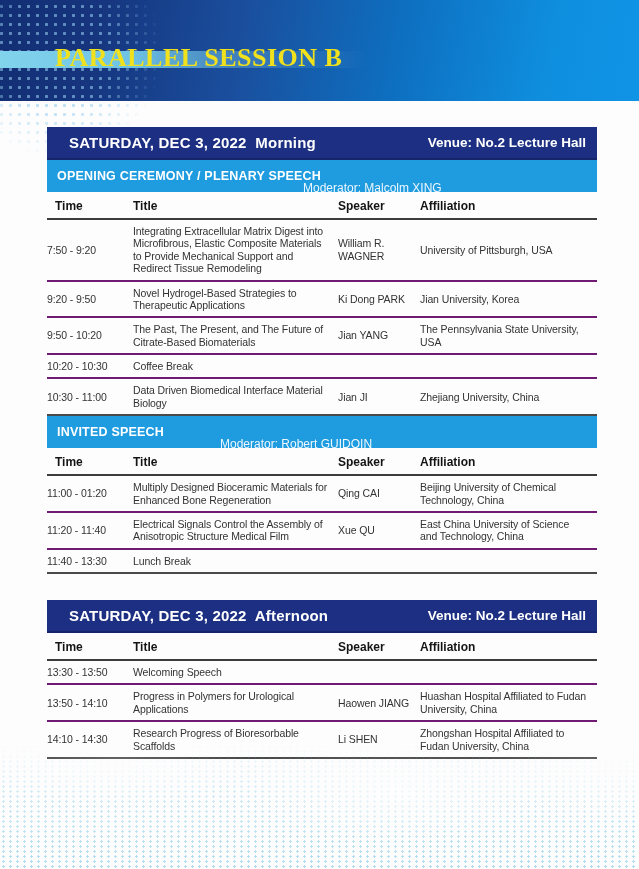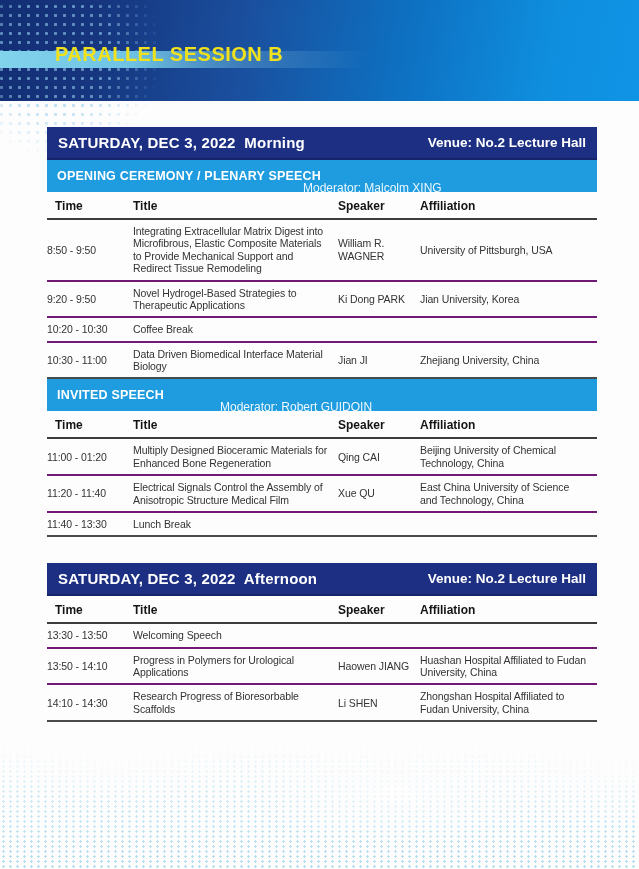--- a/index.html
+++ b/index.html
@@ -10,30 +10,30 @@
   .banner{position:absolute;top:0;left:0;width:639px;height:101px;
     background:linear-gradient(100deg,#122e74 0%,#16357e 15%,#1a4f9e 38%,#0e6fc0 62%,#0f8ede 85%,#1094e6 100%);}
   .banner-stripe{position:absolute;top:51px;left:0;width:470px;height:17px;
     background:linear-gradient(90deg,#82d3ec 0%,#6ec3e4 28%,rgba(100,175,220,.45) 52%,rgba(100,175,220,0) 78%);}
   .globe-dots{position:absolute;left:-48px;top:-52px;width:210px;height:210px;border-radius:50%;
     background-image:radial-gradient(rgba(150,205,240,.75) 1.4px,rgba(150,205,240,0) 1.5px);
     background-size:9px 9px;
     -webkit-mask-image:radial-gradient(circle,#000 38%,rgba(0,0,0,.35) 60%,transparent 72%);
     mask-image:radial-gradient(circle,#000 38%,rgba(0,0,0,.35) 60%,transparent 72%);
     opacity:.8;}
-  .banner-title{position:absolute;top:43px;left:55px;font-size:20px;font-weight:bold;
-    color:#f0e11c;letter-spacing:.5px;white-space:pre;}
+  .banner-title{position:absolute;top:43px;left:55px;font-size:26px;font-weight:bold;
+    color:#f0e11c;letter-spacing:.5px;white-space:pre;font-family:Liberation Serif, serif;}
 
   
   .content{position:absolute;top:127px;left:47px;width:550px;}
   .session{margin-bottom:26px;}
   .session-header{display:flex;justify-content:space-between;align-items:center;height:33px;
     background:#1c2f82;color:#ffffff;padding:0 11px;box-sizing:border-box;
     border-bottom:2px solid #15246b;}
-  .session-title{font-size:15px;font-weight:bold;white-space:pre;letter-spacing:.2px;}
+  .session-title{font-size:15px;font-weight:bold;white-space:pre;letter-spacing:.2px;margin-left:11px;}
   .session-venue{font-size:13.5px;font-weight:600;}
   .band{position:relative;height:23px;background:#1f9ce0;color:#ffffff;
     display:flex;align-items:center;padding:16px 10px;box-sizing:border-box;}
   .band-label{font-size:12.5px;font-weight:bold;letter-spacing:.2px;white-space:nowrap;}
   .band-moderator{position:absolute;top:16px;height:23px;display:flex;align-items:center;
     font-size:12px;color:rgba(255,255,255,.92);white-space:nowrap;}
   .s0 .sec0 .band-moderator{left:256px;}
   .s0 .sec1 .band-moderator{left:173px;}
   .s1 .sec0 .band-moderator{left:300px;font-size:10.3px;color:rgba(255,255,255,.85);}
 
@@ -95,30 +95,36 @@
           <thead>
             <tr>
               <th>Time</th>
               <th>Title</th>
               <th>Speaker</th>
               <th>Affiliation</th>
             </tr>
           </thead>
           <tbody>
             <tr>
-              <td class="time-cell">8:50 - 9:50</td>
+              <td class="time-cell">7:50 - 9:20</td>
               <td class="title-cell">Integrating Extracellular Matrix Digest into Microfibrous, Elastic Composite Materials to Provide Mechanical Support and Redirect Tissue Remodeling</td>
               <td class="speaker-cell">William R. WAGNER</td>
               <td class="affil-cell">University of Pittsburgh, USA</td>
             </tr>
             <tr>
               <td class="time-cell">9:20 - 9:50</td>
               <td class="title-cell">Novel Hydrogel-Based Strategies to Therapeutic Applications</td>
               <td class="speaker-cell">Ki Dong PARK</td>
               <td class="affil-cell">Jian University, Korea</td>
+            </tr>
+            <tr>
+              <td class="time-cell">9:50 - 10:20</td>
+              <td class="title-cell">The Past, The Present, and The Future of Citrate-Based Biomaterials</td>
+              <td class="speaker-cell">Jian YANG</td>
+              <td class="affil-cell">The Pennsylvania State University, USA</td>
             </tr>
             <tr>
               <td class="time-cell">10:20 - 10:30</td>
               <td class="title-cell">Coffee Break</td>
               <td class="speaker-cell"></td>
               <td class="affil-cell"></td>
             </tr>
             <tr>
               <td class="time-cell">10:30 - 11:00</td>
               <td class="title-cell">Data Driven Biomedical Interface Material Biology</td>

